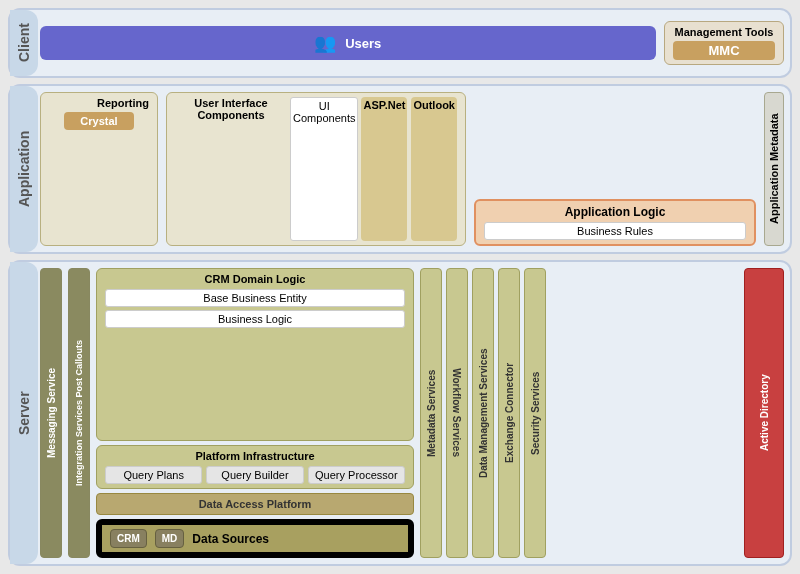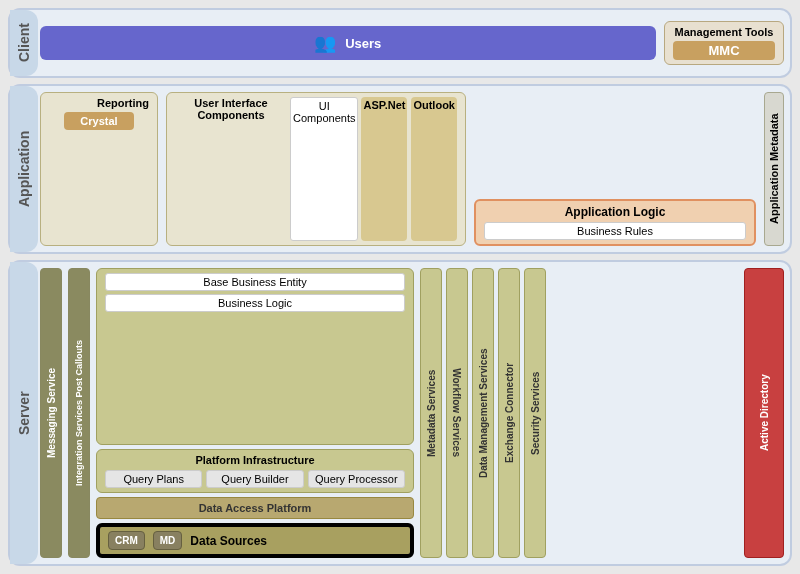--- a/index.html
+++ b/index.html
@@ -336,21 +336,21 @@
       text-align: center;
       font-size: 11px;
       font-weight: bold;
       padding: 4px;
       color: #333;
     }
 
     
     .data-sources-box {
       background: #a8a060;
-      border: 4px solid #000000;
+      border: 6px solid #000000;
       border-radius: 6px;
       padding: 4px 8px;
       display: flex;
       align-items: center;
       gap: 8px;
     }
     .data-src-badge {
       background: #888060;
       border: 1px solid #666040;
       border-radius: 4px;
@@ -462,20 +462,21 @@
   <div class="section server-section" style="padding: 6px 6px 6px 30px;">
     <div class="section-label">Server</div>
     <div class="server-inner">
 
       <div class="vert-box" style="background:#8a8a60; color:#fff;">Messaging Service</div>
       <div class="vert-box" style="background:#8a8a60; color:#fff; font-size:9px;">Integration Services Post Callouts</div>
 
       <div class="server-main">
 
         <div class="crm-domain-box">
+          <div class="crm-domain-title">CRM Domain Logic</div>
           <div class="crm-row">Base Business Entity</div>
           <div class="crm-row">Business Logic</div>
         </div>
 
         <div class="platform-box">
           <div class="platform-title">Platform Infrastructure</div>
           <div class="platform-row">
             <div class="platform-item">Query Plans</div>
             <div class="platform-item">Query Builder</div>
             <div class="platform-item">Query Processor</div>

